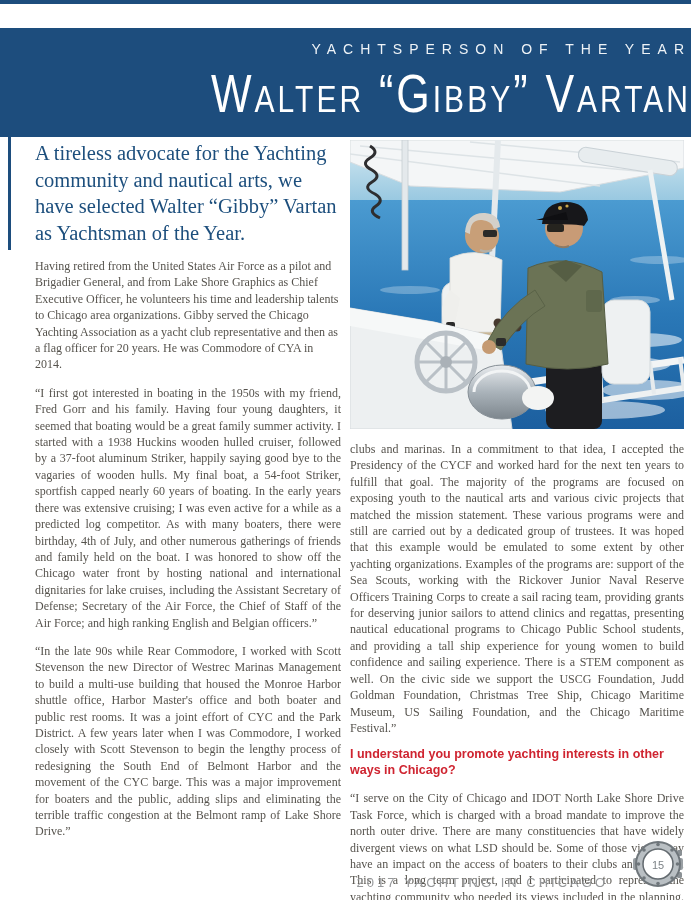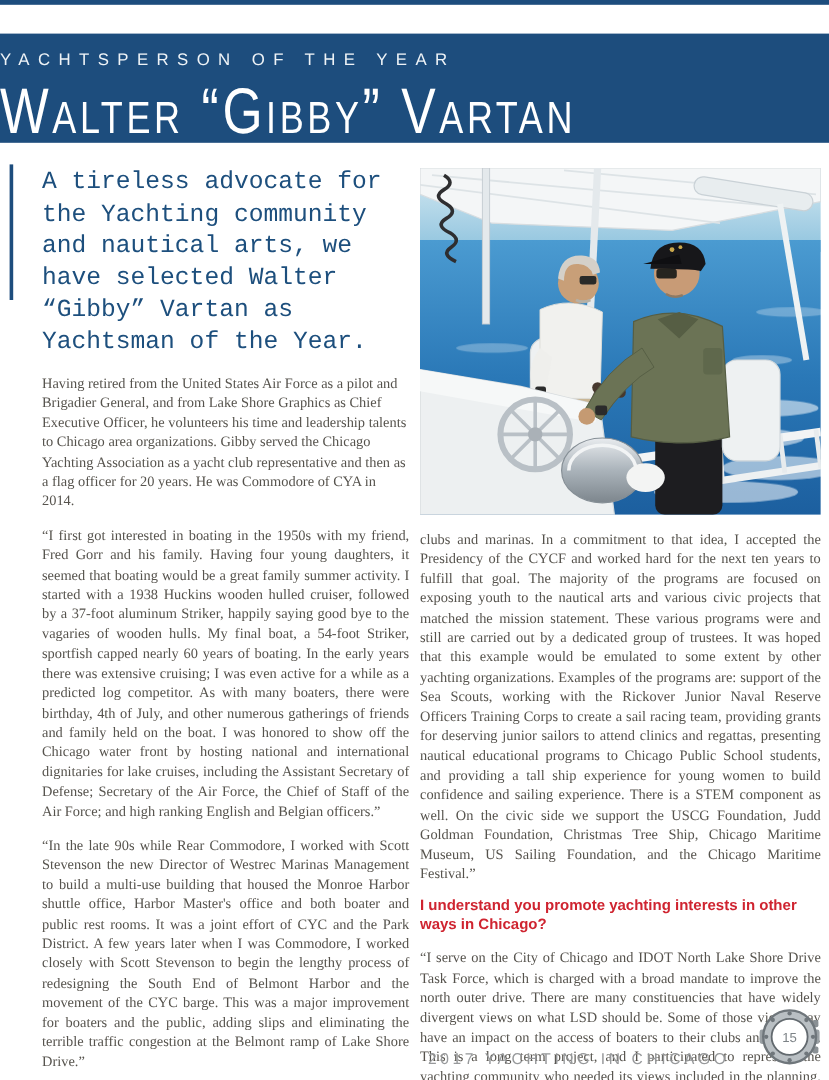--- a/index.html
+++ b/index.html
@@ -2,37 +2,37 @@
 <html><head>
 <meta charset="utf-8">
 <style>
   html,body{margin:0;padding:0;}
   body{
     width:691px;height:900px;position:relative;background:#ffffff;
     font-family:"Liberation Serif", serif;overflow:hidden;
   }
   
   .top-strip{position:absolute;top:0;left:0;width:691px;height:4px;background:#1d4d7d;}
-  .banner{position:absolute;top:28px;left:0;width:691px;height:91px;background:#1d4d7d;color:#fff;text-align:left;}
+  .banner{position:absolute;top:28px;left:0;width:691px;height:109px;background:#1d4d7d;color:#fff;text-align:right;}
   .kicker{
     margin-top:13px;font-family:"Liberation Sans",sans-serif;font-size:14px;
     letter-spacing:7px;color:#eef3f7;font-weight:400;
   }
   .main-title{
     margin-top:6px;font-family:"Liberation Sans",sans-serif;font-variant-caps:small-caps;
     font-size:43px;letter-spacing:3px;color:#ffffff;font-weight:400;
     transform:scaleY(1.25);transform-origin:top center;
   }
   .accent-line{position:absolute;left:8px;top:137px;width:3px;height:113px;background:#1d4d7d;}
   
   .content{position:absolute;left:35px;top:140px;width:649px;display:flex;gap:9px;}
   .col-left{width:306px;flex:0 0 306px;}
   .col-right{width:334px;flex:0 0 334px;}
   .lead{
-    font-size:20.5px;line-height:26.5px;color:#1d4f7d;margin:0 0 9px 0;font-family:Liberation Mono, monospace;
+    font-size:20.5px;line-height:26.5px;color:#1d4f7d;margin:0 0 9px 0;
   }
   p.body{
     font-size:12px;line-height:16.4px;color:#56534d;margin:12px 0 10px 0;text-align:justify;
   }
   p.body.ragged{text-align:left;}
   h3.question{
     font-family:"Liberation Sans",sans-serif;font-weight:bold;font-size:12.5px;line-height:16px;
     color:#cf2430;margin:4px 0 7px 0;padding-left:4px;
   }
   .col-right h3.question{padding-left:0;}

